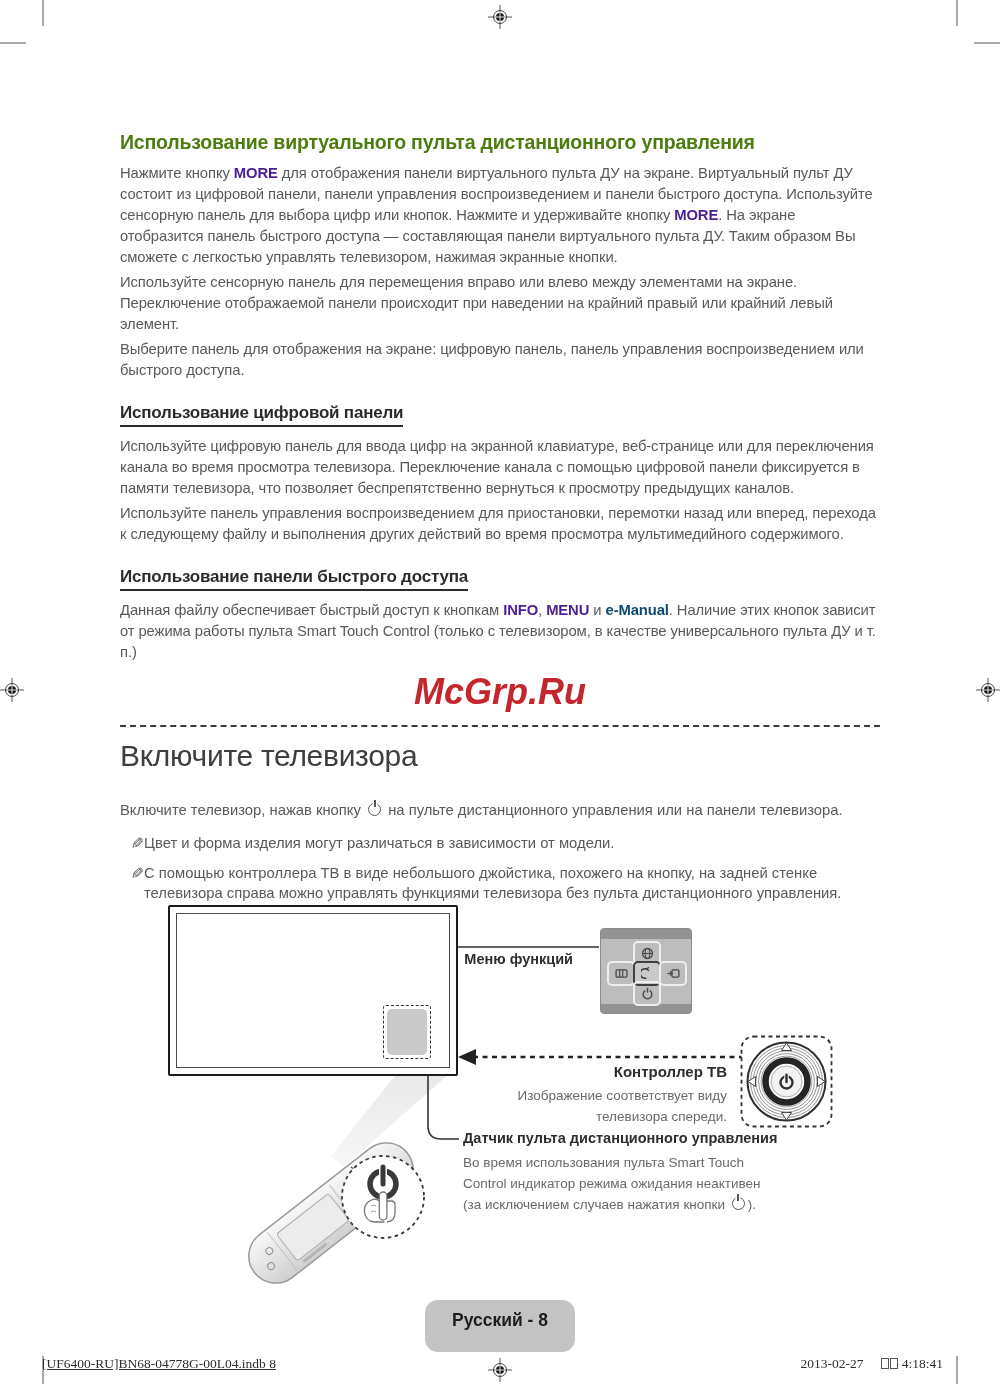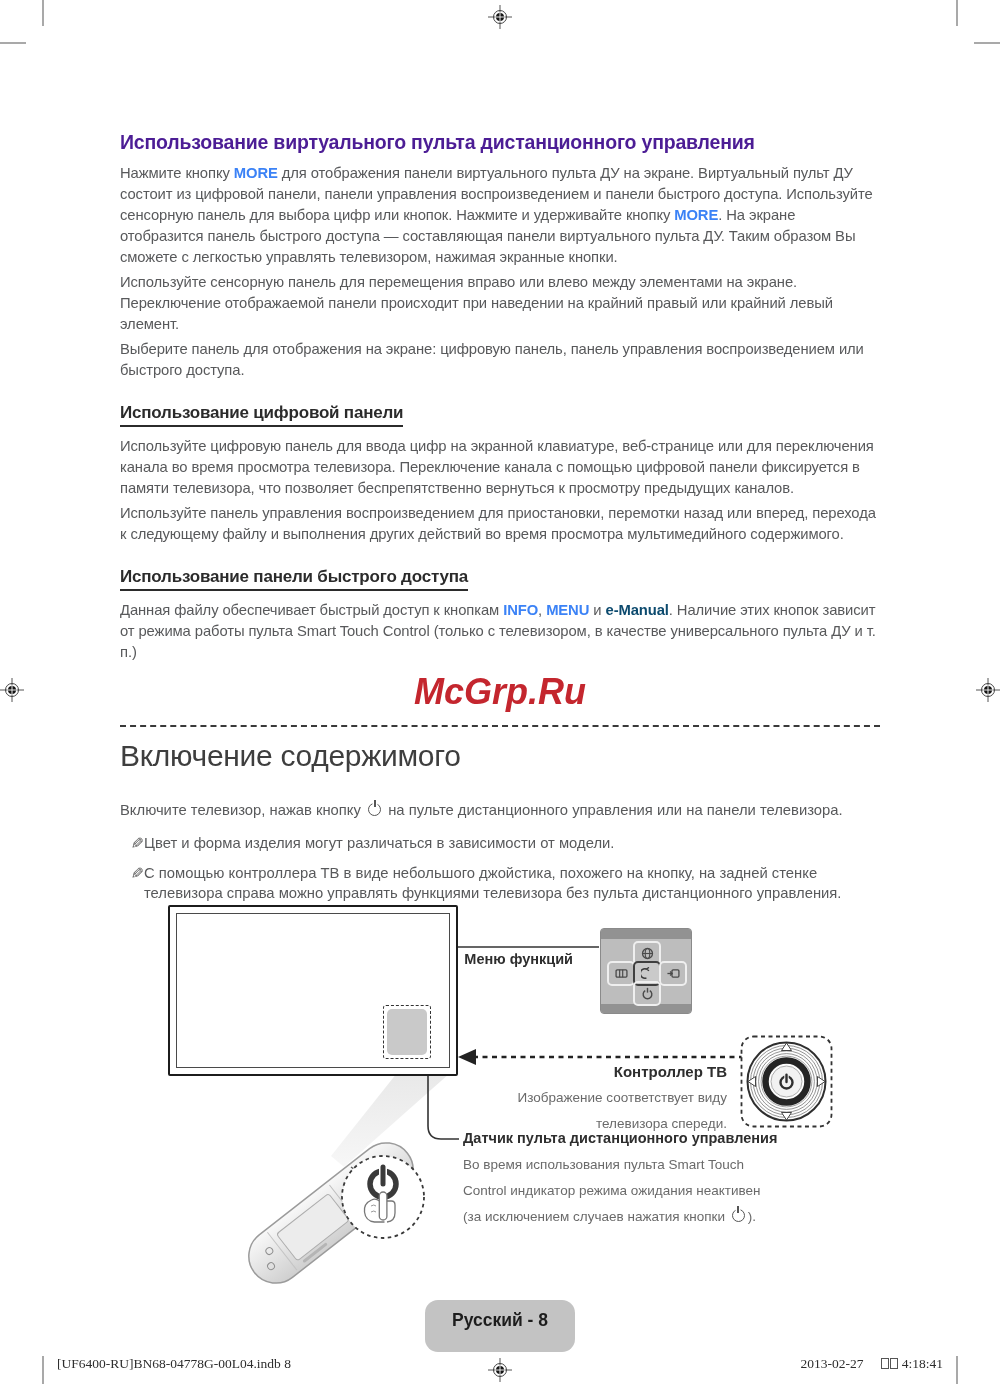--- a/index.html
+++ b/index.html
@@ -3,27 +3,27 @@
 <meta charset="utf-8">
 <style>
   html,body{margin:0;padding:0;background:#fff;}
   .page{position:relative;width:1000px;height:1384px;background:#ffffff;overflow:hidden;
         font-family:"Liberation Sans",sans-serif;color:#58595b;}
   
   .cropline{position:absolute;background:#a9a9a9;}
   .regmark{position:absolute;width:24px;height:24px;}
   
   .content{position:absolute;left:120px;top:0;width:760px;}
-  h1.doc-title{margin:131px 0 0 0;font-size:19.5px;font-weight:bold;color:#4c1d95;letter-spacing:-0.2px;}
+  h1.doc-title{margin:131px 0 0 0;font-size:19.5px;font-weight:bold;color:#4d7c0f;letter-spacing:-0.2px;}
   p.body{margin:9px 0 0 0;font-size:14.8px;line-height:21px;letter-spacing:-0.1px;}
   h2.sec{margin:22px 0 0 0;font-size:17px;font-weight:bold;color:#2b2b2b;display:inline-block;
          border-bottom:2px solid #2b2b2b;padding-bottom:2px;letter-spacing:-0.2px;}
   .sec-wrap{display:block;}
   p.body + p.body{margin-top:4px;}
-  .seg-btn{font-weight:bold;color:#3b82f6;}
+  .seg-btn{font-weight:bold;color:#4c1d95;}
   .seg-b{font-weight:bold;color:#0c4a6e;}
   .watermark{margin:8px 0 0 0;text-align:center;font-size:36px;font-weight:bold;font-style:italic;color:#c4262e;}
   .divider{margin:12px 0 0 0;height:0;border-top:2px dashed #3a3a3a;}
   h1.big{margin:12px 0 0 0;font-size:30px;font-weight:400;color:#3e3e3e;letter-spacing:-0.3px;}
   p.power-intro{margin:27px 0 0 0;font-size:14.8px;line-height:21px;}
   .note{display:flex;margin:13px 0 0 0;align-items:flex-start;}
   .note + .note{margin-top:10px;}
   .note .pencil{flex:0 0 24px;font-size:16px;color:#555;transform:scaleX(-1);line-height:20px;}
   .note .ntext{flex:1;font-size:14.8px;line-height:19.5px;}
   
@@ -32,33 +32,33 @@
   .pwr::before{content:"";position:absolute;left:50%;top:-4px;transform:translateX(-50%);
        width:2px;height:7px;background:#555;box-shadow:0 0 0 1.5px #fff;}
   
   .diagram{position:absolute;left:0;top:895px;width:980px;height:400px;}
   .tv{position:absolute;left:168px;top:10px;width:286px;height:167px;border:2.5px solid #1c1c1c;border-radius:2px;background:#fff;}
   .tv-inner{position:absolute;left:6px;top:6px;right:6px;bottom:6px;border:1.5px solid #4a4a4a;}
   .joy-box{position:absolute;left:213px;top:98px;width:46px;height:52px;border:1.8px dashed #333;border-radius:3px;}
   .joy-fill{position:absolute;left:3px;top:3px;right:3px;bottom:3px;background:#c9c9c9;border-radius:5px;}
   .overlay{position:absolute;left:0;top:0;width:1000px;height:400px;}
   .dlabel-b{position:absolute;font-size:14.5px;font-weight:bold;color:#2e2e2e;}
-  .dlabel-c{position:absolute;font-size:13.5px;color:#6a6a6a;line-height:26px;}
+  .dlabel-c{position:absolute;font-size:13.5px;color:#6a6a6a;line-height:21px;}
   .pad{position:absolute;left:600px;top:33px;width:90px;height:84px;background:#bdbdbd;border:1px solid #8a8a8a;border-radius:4px;}
   .pad-band-t{position:absolute;left:0;top:0;width:100%;height:10px;background:#929292;border-radius:3px 3px 0 0;}
   .pad-band-b{position:absolute;left:0;bottom:0;width:100%;height:9px;background:#929292;border-radius:0 0 3px 3px;}
   .pad-btn{position:absolute;width:24px;height:21px;border:2px solid #efefef;border-radius:5px;display:flex;align-items:center;justify-content:center;}
   .pad-btn.center{border-color:#3f3f3f;background:#cacaca;}
   .ctrl-box{position:absolute;left:740px;top:140px;width:93px;height:93px;}
   .circle-hand{position:absolute;left:340px;top:259px;width:86px;height:86px;}
   
   .foot-tab{position:absolute;left:425px;top:1300px;width:150px;height:52px;background:#c3c3c3;border-radius:13px;text-align:center;}
   .foot-tab span{display:inline-block;margin-top:10px;font-size:17.5px;font-weight:bold;color:#1d1d1d;}
   .printinfo{position:absolute;top:1356px;font-family:"Liberation Serif",serif;font-size:13.5px;color:#2e2e2e;}
-  .printinfo.left{left:57px;}
+  .printinfo.left{left:42px;text-decoration:underline;}
   .printinfo.right{right:57px;}
   .tofu{display:inline-block;width:6px;height:9px;border:1px solid #555;margin:0 0.5px;vertical-align:-1px;}
 </style>
 </head>
 <body>
 
 <div class="page">
 
   <svg class="regmark" style="left:488px;top:5px;" viewBox="0 0 24 24">
     <line x1="12" y1="0" x2="12" y2="24" stroke="#555" stroke-width="1"></line>
@@ -112,21 +112,21 @@
     <p class="body"><span>Используйте цифровую панель для ввода цифр на экранной клавиатуре, веб-странице или для переключения канала во время просмотра телевизора. Переключение канала с помощью цифровой панели фиксируется в памяти телевизора, что позволяет беспрепятственно вернуться к просмотру предыдущих каналов.</span></p>
 
     <p class="body"><span>Используйте панель управления воспроизведением для приостановки, перемотки назад или вперед, перехода к следующему файлу и выполнения других действий во время просмотра мультимедийного содержимого.</span></p>
 
     <div class="sec-wrap"><h2 class="sec">Использование панели быстрого доступа</h2></div>
     <p class="body"><span>Данная файлу обеспечивает быстрый доступ к кнопкам </span><span class="seg-btn">INFO</span><span>, </span><span class="seg-btn">MENU</span><span> и </span><span class="seg-b">e-Manual</span><span>. Наличие этих кнопок зависит от режима работы пульта Smart Touch Control (только с телевизором, в качестве универсального пульта ДУ и т. п.)</span></p>
 
     <div class="watermark">McGrp.Ru</div>
     <div class="divider"></div>
 
-    <h1 class="big">Включение содержимого</h1>
+    <h1 class="big">Включите телевизора</h1>
     <p class="power-intro"><span>Включите телевизор, нажав кнопку </span><span class="pwr"></span><span> на пульте дистанционного управления или на панели телевизора.</span></p>
 
     <div class="note">
       <span class="pencil">✎</span>
       <span class="ntext">Цвет и форма изделия могут различаться в зависимости от модели.</span>
     </div>
     <div class="note">
       <span class="pencil">✎</span>
       <span class="ntext">С помощью контроллера ТВ в виде небольшого джойстика, похожего на кнопку, на задней стенке телевизора справа можно управлять функциями телевизора без пульта дистанционного управления.</span>
     </div>

